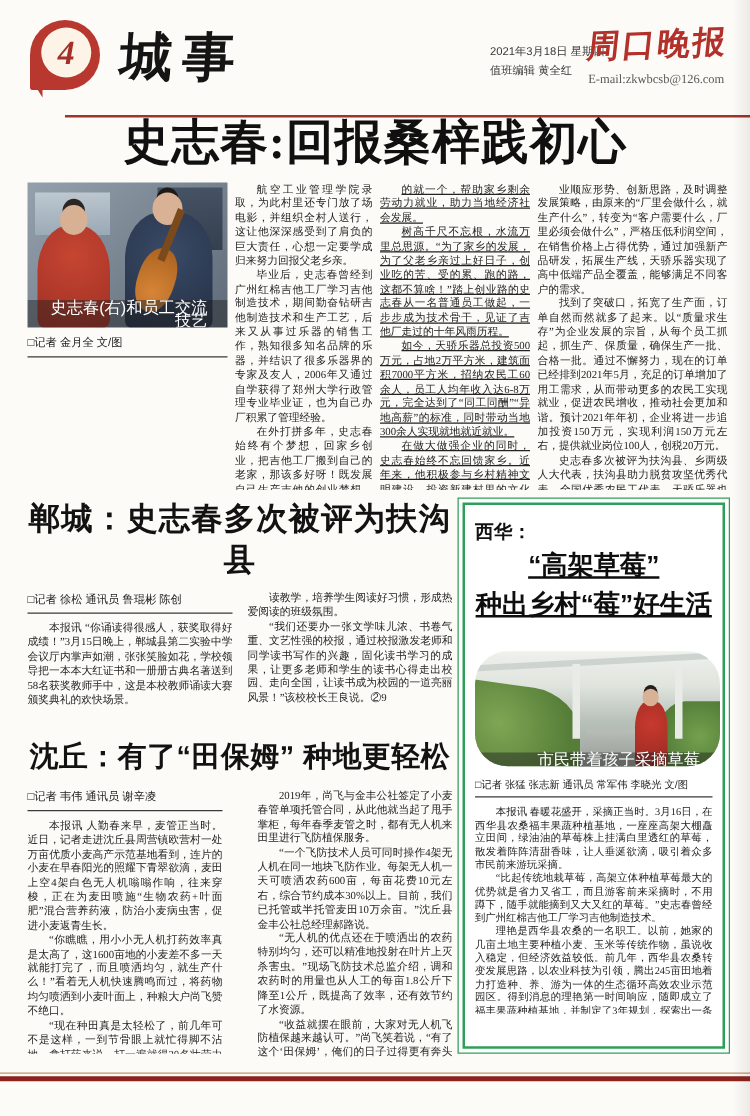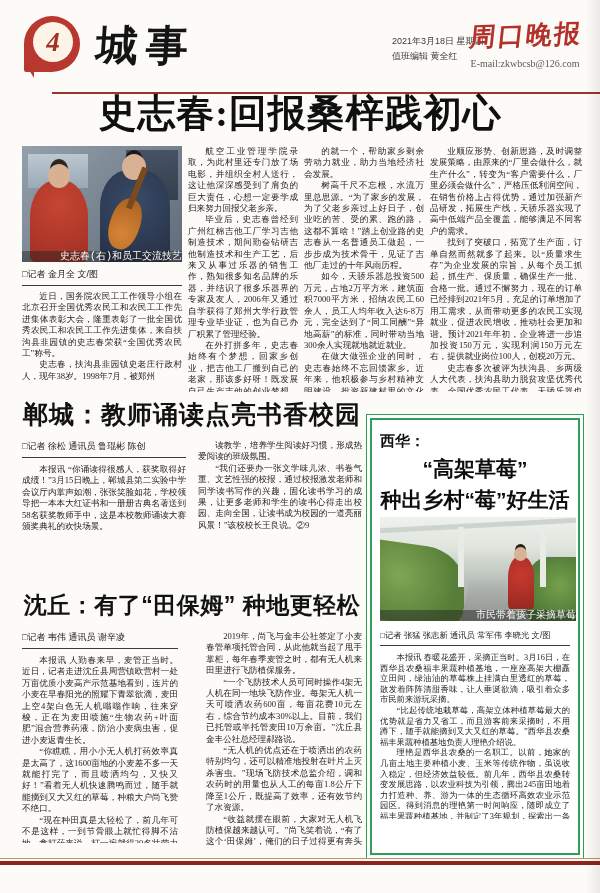--- a/index.html
+++ b/index.html
@@ -23,57 +23,57 @@
 
   
   .btxt{font-size:8.6px;line-height:11.4px;text-align:justify;color:#232323;overflow:hidden;}
   .btxt p{margin:0;text-indent:2em;}
   .byline{font-size:9px;color:#1c1c1c;border-bottom:1px solid #3a3a3a;padding-bottom:4px;font-family:"Liberation Sans",sans-serif;}
 
   
   .story1{position:absolute;left:22px;top:146px;width:560px;height:246px;display:flex;gap:6px;}
   .s1-colA{width:160px;display:flex;flex-direction:column;}
   .s1-colB{width:110px;height:246px;}
-  .s1-colC{width:120px;height:246px;}
+  .s1-colC{width:120px;height:246px;text-decoration:underline;}
   .s1-colD{width:152px;height:246px;}
   .photo1{position:relative;width:160px;height:116px;background:linear-gradient(135deg,#94a1ad,#77828f 55%,#5f6b79);overflow:hidden;}
   .p1-window{position:absolute;left:6px;top:8px;width:60px;height:34px;background:linear-gradient(#c9d3da,#9fb0bd);opacity:.8;}
   .p1-shelf{position:absolute;right:4px;top:4px;width:52px;height:50px;background:linear-gradient(#3d4a5c,#2a3545);opacity:.85;}
   .p1-person-red{position:absolute;left:8px;top:34px;width:58px;height:82px;background:radial-gradient(circle at 50% 30%,#c64532,#9e2f23);border-radius:45% 45% 8% 8%;}
   .p1-head-l{position:absolute;left:26px;top:18px;width:22px;height:24px;background:#d8b094;border-radius:50%;box-shadow:0 -7px 0 -2px #2c2622;}
   .p1-person-blue{position:absolute;left:78px;top:24px;width:70px;height:92px;background:radial-gradient(circle at 50% 35%,#3a4a66,#232f44);border-radius:40% 40% 6% 6%;}
   .p1-head-r{position:absolute;left:100px;top:8px;width:24px;height:26px;background:#d9b195;border-radius:50%;box-shadow:0 -7px 0 -3px #1e1a18;}
   .p1-guitar{position:absolute;left:88px;top:52px;width:30px;height:52px;background:radial-gradient(circle at 50% 70%,#d68536,#a85f1f);border-radius:46%;transform:rotate(18deg);}
   .p1-neck{position:absolute;left:112px;top:20px;width:6px;height:44px;background:#7a4a1c;transform:rotate(22deg);}
-  .photo-cap{position:absolute;left:0;right:0;bottom:0;background:rgba(30,30,30,0.45);color:#fff;font-size:10px;line-height:11px;text-align:right;padding:0 0;font-family:Liberation Mono, monospace;}
+  .photo-cap{position:absolute;left:0;right:0;bottom:0;background:rgba(30,30,30,0.45);color:#fff;font-size:13px;line-height:11px;text-align:right;padding:0 16px;font-family:Liberation Sans, sans-serif;}
   .s1-byline{margin-top:6px;}
   .s1-colA .btxt{margin-top:5px;height:100px;}
 
   
   .story2{position:absolute;left:22px;top:398px;width:340px;}
   .headline2{text-align:center;font-size:25px;font-weight:900;color:#121212;font-family:"Liberation Sans",sans-serif;letter-spacing:1px;}
   .story2-cols{display:flex;gap:12px;margin-top:9px;}
   .story2-cols .colL{width:164px;}
   .story2-cols .colL .btxt{margin-top:6px;height:122px;}
   .story2-cols .colR{width:164px;height:150px;}
 
   
   .story3{position:absolute;left:22px;top:590px;width:340px;}
   .headline3{text-align:center;font-size:23px;font-weight:900;color:#121212;font-family:"Liberation Sans",sans-serif;letter-spacing:0.5px;}
   .story3-cols{display:flex;gap:28px;margin-top:10px;}
   .story3-cols .colL{width:164px;}
   .story3-cols .colL .btxt{margin-top:6px;height:188px;}
   .story3-cols .colR{width:164px;height:216px;}
 
   
-  .story4{position:absolute;left:366px;top:414px;width:218px;height:445px;border:1px solid #2f9e58;padding:3px;background:#fff;box-sizing:border-box;}
+  .story4{position:absolute;left:366px;top:398px;width:218px;height:445px;border:1px solid #2f9e58;padding:3px;background:#fff;box-sizing:border-box;}
   .story4-inner{border:2px solid #2f9e58;height:100%;box-sizing:border-box;padding:8px 8px 6px 8px;position:relative;}
   .s4-loc{font-size:15px;font-weight:700;color:#111;font-family:"Liberation Sans",sans-serif;margin-top:4px;}
-  .s4-title{text-align:center;font-size:21px;line-height:31px;font-weight:900;color:#0e0e0e;font-family:"Liberation Sans",sans-serif;margin-top:2px;}
-  .photo2{position:relative;width:196px;height:104px;margin-top:2px;background:linear-gradient(#eff1ec 0%,#dfe4dd 30%,#b9c2ba 60%,#9aa29c 100%);overflow:hidden;}
+  .s4-title{text-align:center;font-size:21px;line-height:31px;font-weight:900;color:#0e0e0e;font-family:"Liberation Sans",sans-serif;margin-top:2px;text-decoration:underline;}
+  .photo2{position:relative;width:196px;height:92px;margin-top:22px;background:linear-gradient(#eff1ec 0%,#dfe4dd 30%,#b9c2ba 60%,#9aa29c 100%);overflow:hidden;border-radius:26px;}
   .p2-beam{position:absolute;left:0;top:6px;width:100%;height:5px;background:#cdd4cf;transform:rotate(-3deg);}
   .p2-plants-l{position:absolute;left:-8px;top:28px;width:92px;height:80px;background:radial-gradient(circle at 30% 40%,#7fa654,#567e38 70%);border-radius:10% 40% 30% 10%;transform:skewY(8deg);}
   .p2-plants-r{position:absolute;right:-6px;top:40px;width:56px;height:70px;background:radial-gradient(circle at 60% 40%,#74a04e,#4c7634 70%);border-radius:40% 10% 10% 30%;}
   .p2-aisle{position:absolute;left:86px;top:56px;width:46px;height:50px;background:linear-gradient(#b9bdb8,#8e938e);transform:perspective(60px) rotateX(30deg);}
   .p2-pillar{position:absolute;top:10px;width:6px;height:60px;background:#e8ebe6;}
   .p2-woman{position:absolute;left:128px;top:40px;width:26px;height:52px;background:radial-gradient(circle at 50% 35%,#c8392f,#942921);border-radius:40% 40% 10% 10%;}
   .p2-woman-head{position:absolute;left:134px;top:30px;width:13px;height:14px;background:#d9b195;border-radius:50%;box-shadow:0 -4px 0 -1px #241f1c;}
   .s4-byline{margin-top:9px;font-size:8.3px;}
   .s4-text{margin-top:7px;font-size:8.3px;line-height:10.6px;height:166px;}
 
@@ -111,45 +111,41 @@
         <div class="p1-shelf"></div>
         <div class="p1-person-red"></div>
         <div class="p1-head-l"></div>
         <div class="p1-person-blue"></div>
         <div class="p1-head-r"></div>
         <div class="p1-guitar"></div>
         <div class="p1-neck"></div>
         <div class="photo-cap">史志春(右)和员工交流技艺</div>
       </div>
       <div class="byline s1-byline">□记者 金月全 文/图</div>
-      <div class="btxt">
-          <p>近日，国务院农民工工作领导小组在北京召开全国优秀农民工和农民工工作先进集体表彰大会，隆重表彰了一批全国优秀农民工和农民工工作先进集体，来自扶沟县韭园镇的史志春荣获“全国优秀农民工”称号。</p>
-          <p>史志春，扶沟县韭园镇史老庄行政村人，现年38岁。1998年7月，被郑州</p>
-        </div>
     </div>
     <div class="s1-colB btxt">
         <p>航空工业管理学院录取，为此村里还专门放了场电影，并组织全村人送行，这让他深深感受到了肩负的巨大责任，心想一定要学成归来努力回报父老乡亲。</p>
         <p>毕业后，史志春曾经到广州红棉吉他工厂学习吉他制造技术，期间勤奋钻研吉他制造技术和生产工艺，后来又从事过乐器的销售工作，熟知很多知名品牌的乐器，并结识了很多乐器界的专家及友人，2006年又通过自学获得了郑州大学行政管理专业毕业证，也为自己办厂积累了管理经验。</p>
         <p>在外打拼多年，史志春始终有个梦想，回家乡创业，把吉他工厂搬到自己的老家，那该多好呀！既发展自己生产吉他的创业梦想，又不辜负家乡父老的养育之恩，还能带动家乡经济的发展。</p>
       </div>
     <div class="s1-colC btxt">
         <p>的就一个，帮助家乡剩余劳动力就业，助力当地经济社会发展。</p>
         <p>树高千尺不忘根，水流万里总思源。“为了家乡的发展，为了父老乡亲过上好日子，创业吃的苦、受的累、跑的路，这都不算啥！”踏上创业路的史志春从一名普通员工做起，一步步成为技术骨干，见证了吉他厂走过的十年风雨历程。</p>
         <p>如今，天骄乐器总投资500万元，占地2万平方米，建筑面积7000平方米，招纳农民工60余人，员工人均年收入达6-8万元，完全达到了“同工同酬”“异地高薪”的标准，同时带动当地300余人实现就地就近就业。</p>
         <p>在做大做强企业的同时，史志春始终不忘回馈家乡。近年来，他积极参与乡村精神文明建设，投资新建村里的文化大院，为本村“好媳妇、好婆婆”的评选尽绵薄之力。</p>
       </div>
     <div class="s1-colD btxt">
         <p>业顺应形势、创新思路，及时调整发展策略，由原来的“厂里会做什么，就生产什么”，转变为“客户需要什么，厂里必须会做什么”，严格压低利润空间，在销售价格上占得优势，通过加强新产品研发，拓展生产线，天骄乐器实现了高中低端产品全覆盖，能够满足不同客户的需求。</p>
         <p>找到了突破口，拓宽了生产面，订单自然而然就多了起来。以“质量求生存”为企业发展的宗旨，从每个员工抓起，抓生产、保质量，确保生产一批、合格一批。通过不懈努力，现在的订单已经排到2021年5月，充足的订单增加了用工需求，从而带动更多的农民工实现就业，促进农民增收，推动社会更加和谐。预计2021年年初，企业将进一步追加投资150万元，实现利润150万元左右，提供就业岗位100人，创税20万元。</p>
         <p>史志春多次被评为扶沟县、乡两级人大代表，扶沟县助力脱贫攻坚优秀代表，全国优秀农民工代表，天骄乐器也获得“河南省助力脱贫攻坚优秀项目”称号。②9</p>
       </div>
   </div>
 
   <div class="story2">
-    <div class="headline2">郸城：教师诵读点亮书香校园</div>
+    <div class="headline2">郸城：史志春多次被评为扶沟县</div>
     <div class="story2-cols">
       <div class="colL">
         <div class="byline">□记者 徐松 通讯员 鲁琨彬 陈创</div>
         <div class="btxt">
             <p>本报讯 “你诵读得很感人，获奖取得好成绩！”3月15日晚上，郸城县第二实验中学会议厅内掌声如潮，张张笑脸如花，学校领导把一本本大红证书和一册册古典名著送到58名获奖教师手中，这是本校教师诵读大赛颁奖典礼的欢快场景。</p>
           </div>
       </div>
       <div class="colR btxt">
           <p>读教学，培养学生阅读好习惯，形成热爱阅读的班级氛围。</p>
           <p>“我们还要办一张文学味儿浓、书卷气重、文艺性强的校报，通过校报激发老师和同学读书写作的兴趣，固化读书学习的成果，让更多老师和学生的读书心得走出校园、走向全国，让读书成为校园的一道亮丽风景！”该校校长王良说。②9</p>
@@ -157,21 +153,21 @@
     </div>
   </div>
 
   <div class="story3">
     <div class="headline3">沈丘：有了“田保姆” 种地更轻松</div>
     <div class="story3-cols">
       <div class="colL">
         <div class="byline">□记者 韦伟 通讯员 谢辛凌</div>
         <div class="btxt">
             <p>本报讯 人勤春来早，麦管正当时。近日，记者走进沈丘县周营镇欧营村一处万亩优质小麦高产示范基地看到，连片的小麦在早春阳光的照耀下青翠欲滴，麦田上空4架白色无人机嗡嗡作响，往来穿梭，正在为麦田喷施“生物农药+叶面肥”混合营养药液，防治小麦病虫害，促进小麦返青生长。</p>
-            <p>“你瞧瞧，用小小无人机打药效率真是太高了，这1600亩地的小麦差不多一天就能打完了，而且喷洒均匀，又快又好！”看着无人机快速腾鸣而过，随手就能摘到又大又红的草莓，种粮大户尚飞赞不绝口。</p>
+            <p>“你瞧瞧，用小小无人机打药效率真是太高了，这1600亩地的小麦差不多一天就能打完了，而且喷洒均匀，就生产什么！”看着无人机快速腾鸣而过，将药物均匀喷洒到小麦叶面上，种粮大户尚飞赞不绝口。</p>
             <p>“现在种田真是太轻松了，前几年可不是这样，一到节骨眼上就忙得脚不沾地。拿打药来说，打一遍就得20名壮劳力背着喷雾器起早摸黑干上四五天，每人每天工钱80元，一次要花费8000多元。现在有了无人机飞防，一天就可以把农药打完。”尚飞告诉记者，仅此一项就节约了5000多元，产量还能提高10%左右。</p>
           </div>
       </div>
       <div class="colR btxt">
           <p>2019年，尚飞与金丰公社签定了小麦春管单项托管合同，从此他就当起了甩手掌柜，每年春季麦管之时，都有无人机来田里进行飞防植保服务。</p>
           <p>“一个飞防技术人员可同时操作4架无人机在同一地块飞防作业。每架无人机一天可喷洒农药600亩，每亩花费10元左右，综合节约成本30%以上。目前，我们已托管或半托管麦田10万余亩。”沈丘县金丰公社总经理郝路说。</p>
           <p>“无人机的优点还在于喷洒出的农药特别均匀，还可以精准地投射在叶片上灭杀害虫。”现场飞防技术总监介绍，调和农药时的用量也从人工的每亩1.8公斤下降至1公斤，既提高了效率，还有效节约了水资源。</p>
           <p>“收益就摆在眼前，大家对无人机飞防植保越来越认可。”尚飞笑着说，“有了这个‘田保姆’，俺们的日子过得更有奔头了。”</p>
         </div>
     </div>
@@ -191,21 +187,21 @@
         <div class="p2-aisle"></div>
         <div class="p2-pillar" style="left:78px;"></div>
         <div class="p2-pillar" style="left:160px;"></div>
         <div class="p2-woman"></div>
         <div class="p2-woman-head"></div>
         <div class="photo-cap">市民带着孩子采摘草莓</div>
       </div>
       <div class="byline s4-byline">□记者 张猛 张志新 通讯员 常军伟 李晓光 文/图</div>
       <div class="btxt s4-text">
           <p>本报讯 春暖花盛开，采摘正当时。3月16日，在西华县农桑福丰果蔬种植基地，一座座高架大棚矗立田间，绿油油的草莓株上挂满白里透红的草莓，散发着阵阵清甜香味，让人垂涎欲滴，吸引着众多市民前来游玩采摘。</p>
-          <p>“比起传统地栽草莓，高架立体种植草莓最大的优势就是省力又省工，而且游客前来采摘时，不用蹲下，随手就能摘到又大又红的草莓。”西华县农桑福丰果蔬种植基地负责人理艳介绍说。</p>
+          <p>“比起传统地栽草莓，高架立体种植草莓最大的优势就是省力又省工，而且游客前来采摘时，不用蹲下，随手就能摘到又大又红的草莓。”史志春曾经到广州红棉吉他工厂学习吉他制造技术。</p>
           <p>理艳是西华县农桑的一名职工。以前，她家的几亩土地主要种植小麦、玉米等传统作物，虽说收入稳定，但经济效益较低。前几年，西华县农桑转变发展思路，以农业科技为引领，腾出245亩田地着力打造种、养、游为一体的生态循环高效农业示范园区。得到消息的理艳第一时间响应，随即成立了福丰果蔬种植基地，并制定了3年规划，探索出一条乡村振兴之路。</p>
         </div>
     </div>
   </div>
 
   <div class="bottom-rule">
     <div class="thin"></div>
     <div class="thick"></div>
   </div>
 

